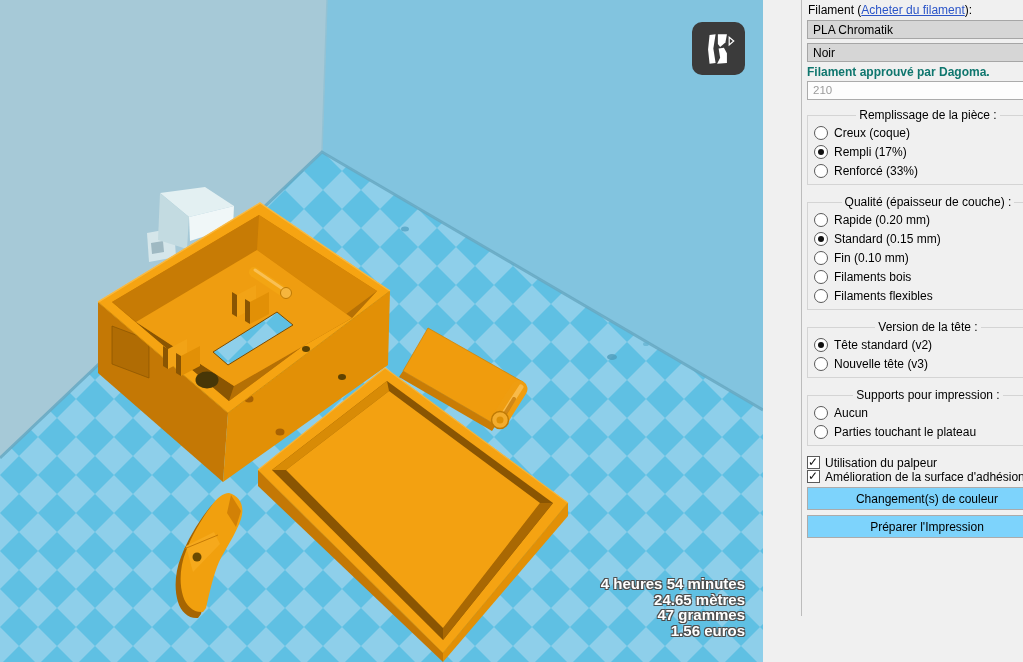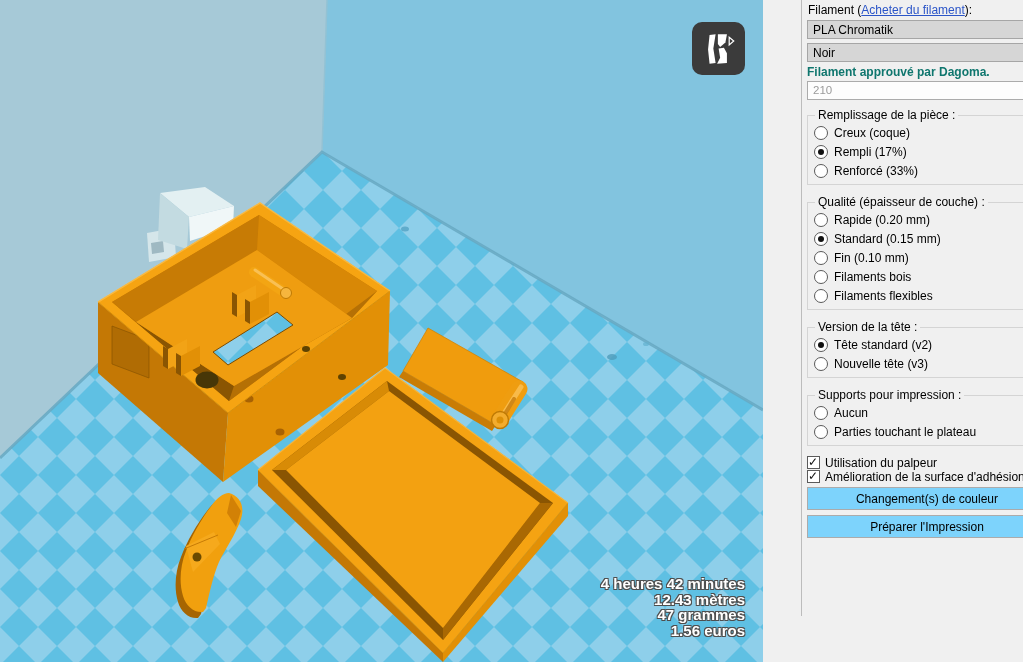--- a/index.html
+++ b/index.html
@@ -30,21 +30,21 @@
   .temp-label{margin:0 0 3px;line-height:13px;}
   .spinner{display:flex;height:17px;border:1px solid #ababab;background:#fdfdfd;margin-bottom:8px;box-sizing:content-box;}
   .spinner .val{flex:1;color:#9b9b9b;padding:2px 0 0 5px;font-size:11.5px;}
   .spinner .btns{width:15px;display:flex;flex-direction:column;border-left:1px solid #cfcfcf;}
   .spinner .btns .sb{flex:1;background:#f0f0f0;position:relative;}
   .spinner .btns .sb.up{border-bottom:1px solid #cfcfcf;}
   .sb::after{content:'';position:absolute;left:4px;}
   .sb.up::after{top:2.5px;border-left:3.5px solid transparent;border-right:3.5px solid transparent;border-bottom:4px solid #555;}
   .sb.dn::after{top:2.5px;border-left:3.5px solid transparent;border-right:3.5px solid transparent;border-top:4px solid #555;}
   fieldset.group{border:1px solid #d4d4d4;margin:0 0 10px;padding:1px 6px 4px;}
-  fieldset.group legend{padding:0 3px;margin-left:1px;}
+  fieldset.group legend{padding:0 3px;margin-left:1px;text-align:center;}
   .first-group{margin-top:8px;}
   .radio-row{display:flex;align-items:center;height:19px;gap:6px;cursor:default;}
   .radio{width:12px;height:12px;border:1px solid #5a5a5a;border-radius:50%;background:#fff;flex:none;position:relative;}
   .radio.checked::after{content:'';position:absolute;left:3px;top:3px;width:6px;height:6px;border-radius:50%;background:#111;}
   .check-row{display:flex;align-items:center;gap:5px;height:13px;margin-bottom:1px;cursor:default;}
   .checkbox{width:11px;height:11px;border:1px solid #5a5a5a;background:#fff;flex:none;position:relative;}
   .checkbox.checked::after{content:'\2713';position:absolute;left:0;top:-2px;font-size:12px;color:#111;}
   .btn{height:21px;background:#7dd3fc;border:1px solid #ababab;display:flex;align-items:center;
        justify-content:center;margin-top:4px;cursor:default;}
   .btn + .btn{margin-top:5px;}
@@ -149,22 +149,22 @@
     <div class="logo">
       <svg width="40" height="40" viewBox="0 0 53 53">
         <polygon points="14,8 22,7 19,26 22,45 14,46 12,27" fill="#fff"></polygon>
         <polygon points="25,7 37,7 35,18 28,24 25,20" fill="#fff"></polygon>
         <polygon points="26,26 33,25 37,32 37,45 24,46 28,38" fill="#fff"></polygon>
         <path d="M40,11 L46,16 L40,21 Z" fill="none" stroke="#fff" stroke-width="1.6"></path>
       </svg>
     </div>
 
     <div class="stats">
-      <div>4 heures 42 minutes</div>
-      <div>12.43 mètres</div>
+      <div>4 heures 54 minutes</div>
+      <div>24.65 mètres</div>
       <div>47 grammes</div>
       <div>1.56 euros</div>
     </div>
   </div>
 
   <div class="panel">
 
     <div class="filament-label"><span>Filament (</span><span class="link">Acheter du filament</span><span>):</span></div>
 
     <div class="select">

